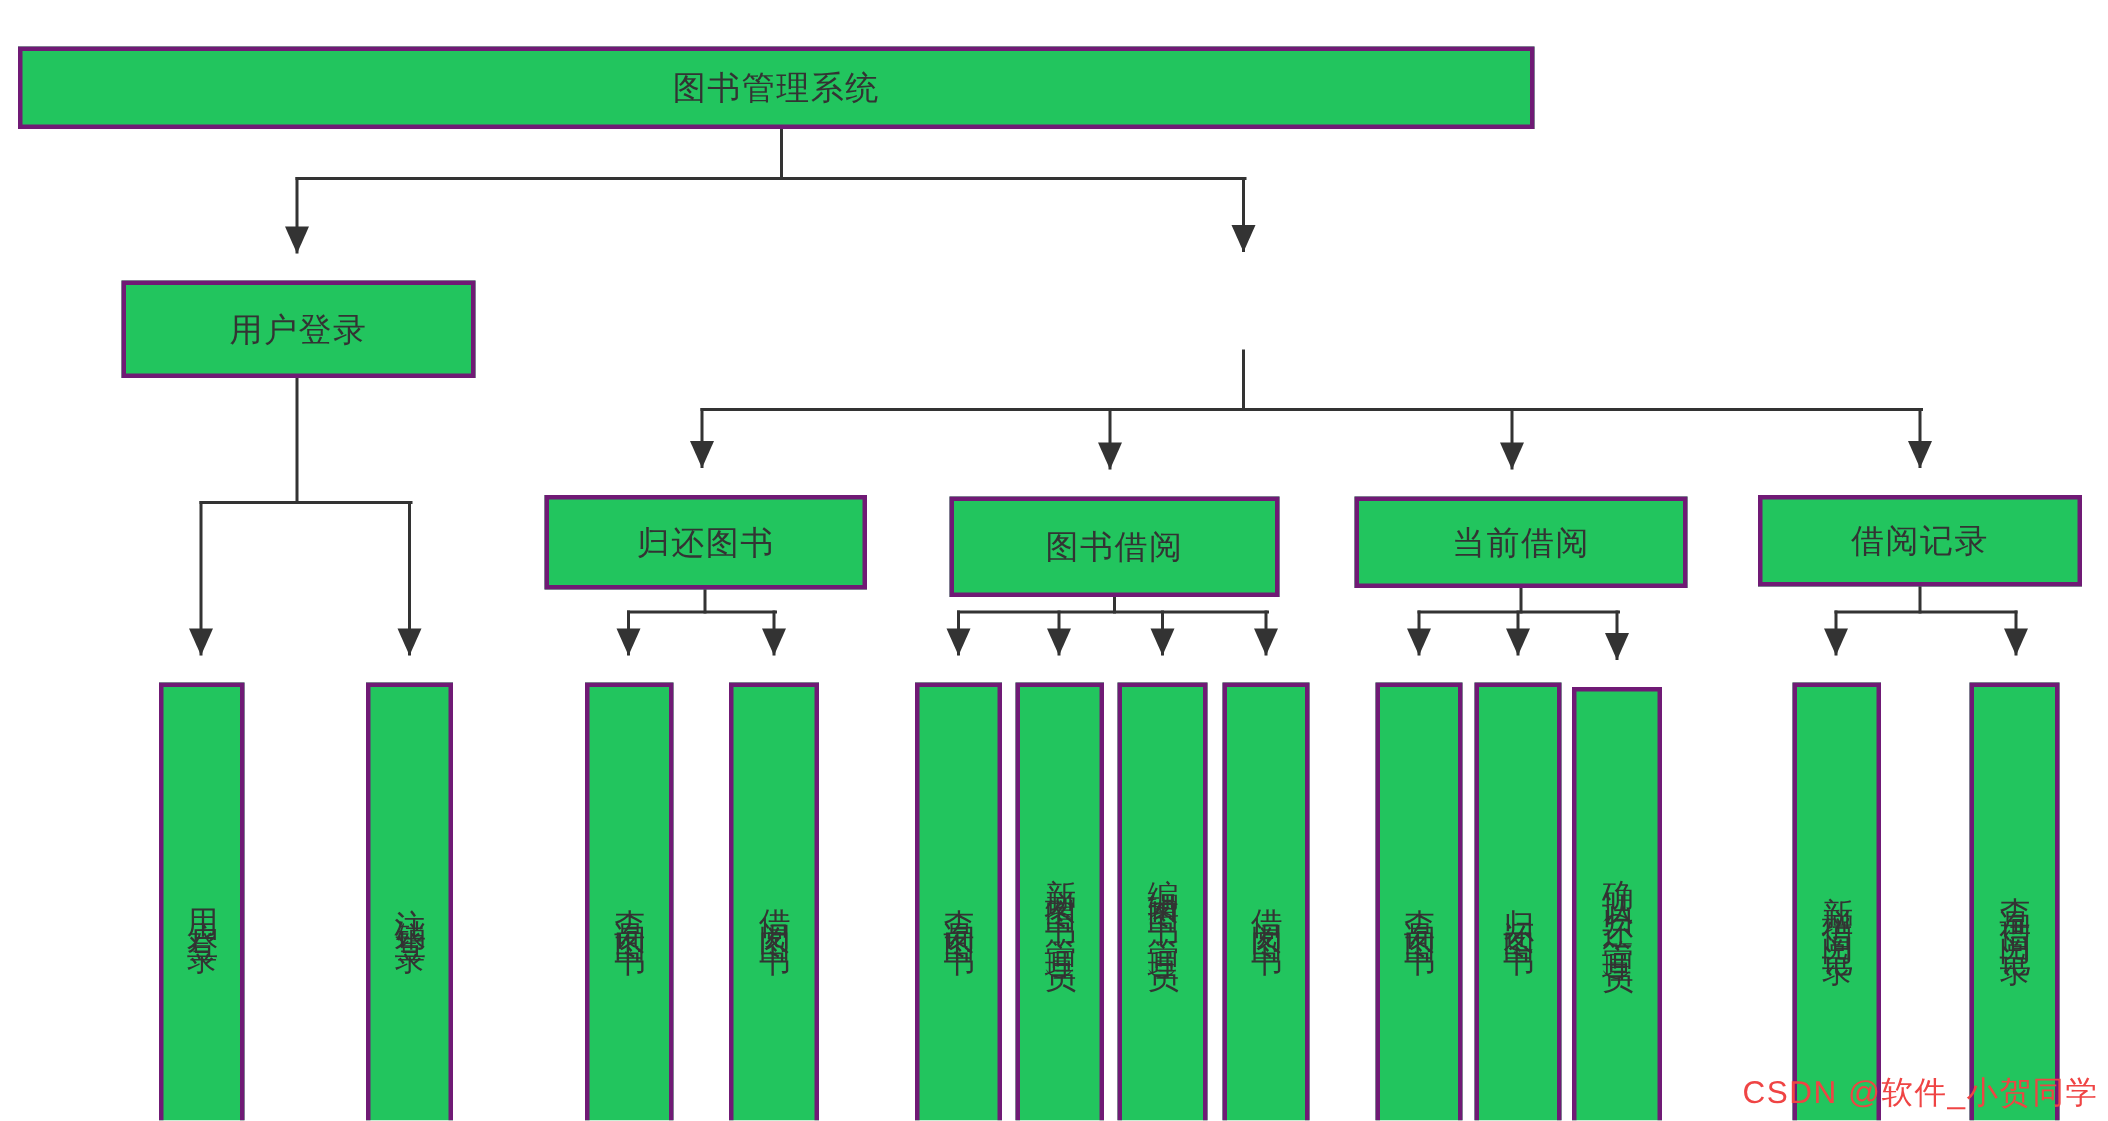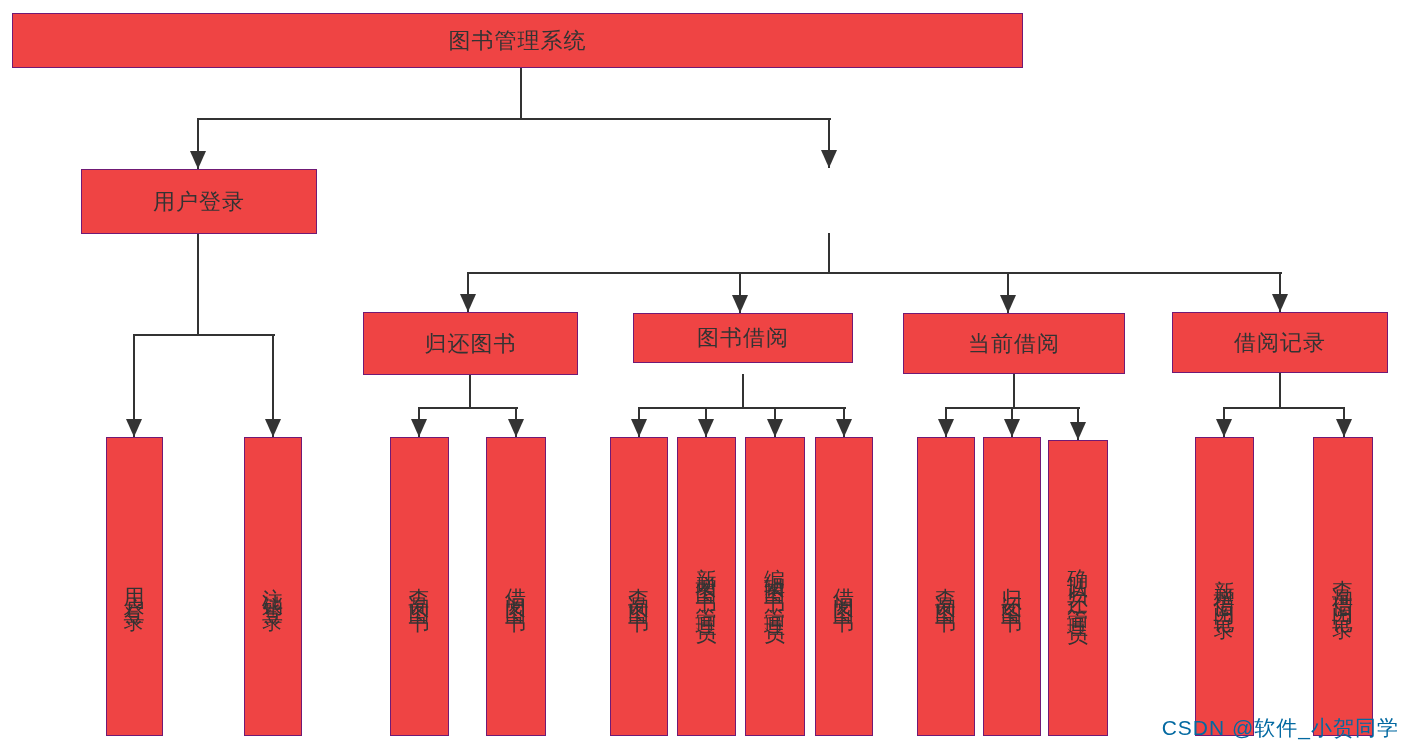--- a/index.html
+++ b/index.html
@@ -7,29 +7,30 @@
     position:relative;
     width:1405px;height:747px;
     background:#ffffff;
     font-family:"Liberation Sans","DejaVu Sans",sans-serif;
     color:#333333;
     overflow:hidden;
   }
   .node{
     position:absolute;
     box-sizing:border-box;
-    border:1px solid #701a75;
-    background:#ef4444;
+    border:3px solid #701a75;
+    background:#22c55e;
     display:flex;
     align-items:center;
     justify-content:center;
     font-size:22px;
     letter-spacing:1px;
     color:#333333;
     z-index:2;
+    margin-top:18px;
   }
   .leaf{
     writing-mode:vertical-rl;
     font-size:21px;
     letter-spacing:8px;
     line-height:1;
     text-align:center;
   }
   .vline,.hline{
     position:absolute;
@@ -44,39 +45,39 @@
     border-left:8px solid transparent;
     border-right:8px solid transparent;
     border-top:18px solid #333333;
     z-index:1;
   }
   #watermark{
     position:absolute;
     right:6px;
     bottom:5px;
     font-size:21px;
-    color:#0369a1;
+    color:#ef4444;
     letter-spacing:1px;
     z-index:3;
     white-space:nowrap;
   }
 </style>
 </head>
 <body>
 
 <div id="canvas">
 
   <div class="node" style="left:12px;top:13px;width:1011px;height:55px;">图书管理系统</div>
 
   <div class="node" style="left:81px;top:169px;width:236px;height:65px;">用户登录</div>
 
 
   <div class="node" style="left:363px;top:312px;width:215px;height:63px;">归还图书</div>
 
-  <div class="node" style="left:633px;top:313px;width:220px;height:50px;">图书借阅</div>
+  <div class="node" style="left:633px;top:313px;width:220px;height:67px;">图书借阅</div>
 
   <div class="node" style="left:903px;top:313px;width:222px;height:61px;">当前借阅</div>
 
   <div class="node" style="left:1172px;top:312px;width:216px;height:61px;">借阅记录</div>
 
   <div class="node leaf" style="left:106px;top:437px;width:57px;height:299px;">用户登录</div>
   <div class="node leaf" style="left:244px;top:437px;width:58px;height:299px;">注销登录</div>
 
   <div class="node leaf" style="left:390px;top:437px;width:59px;height:299px;">查询图书</div>
   <div class="node leaf" style="left:486px;top:437px;width:60px;height:299px;">借阅图书</div>

